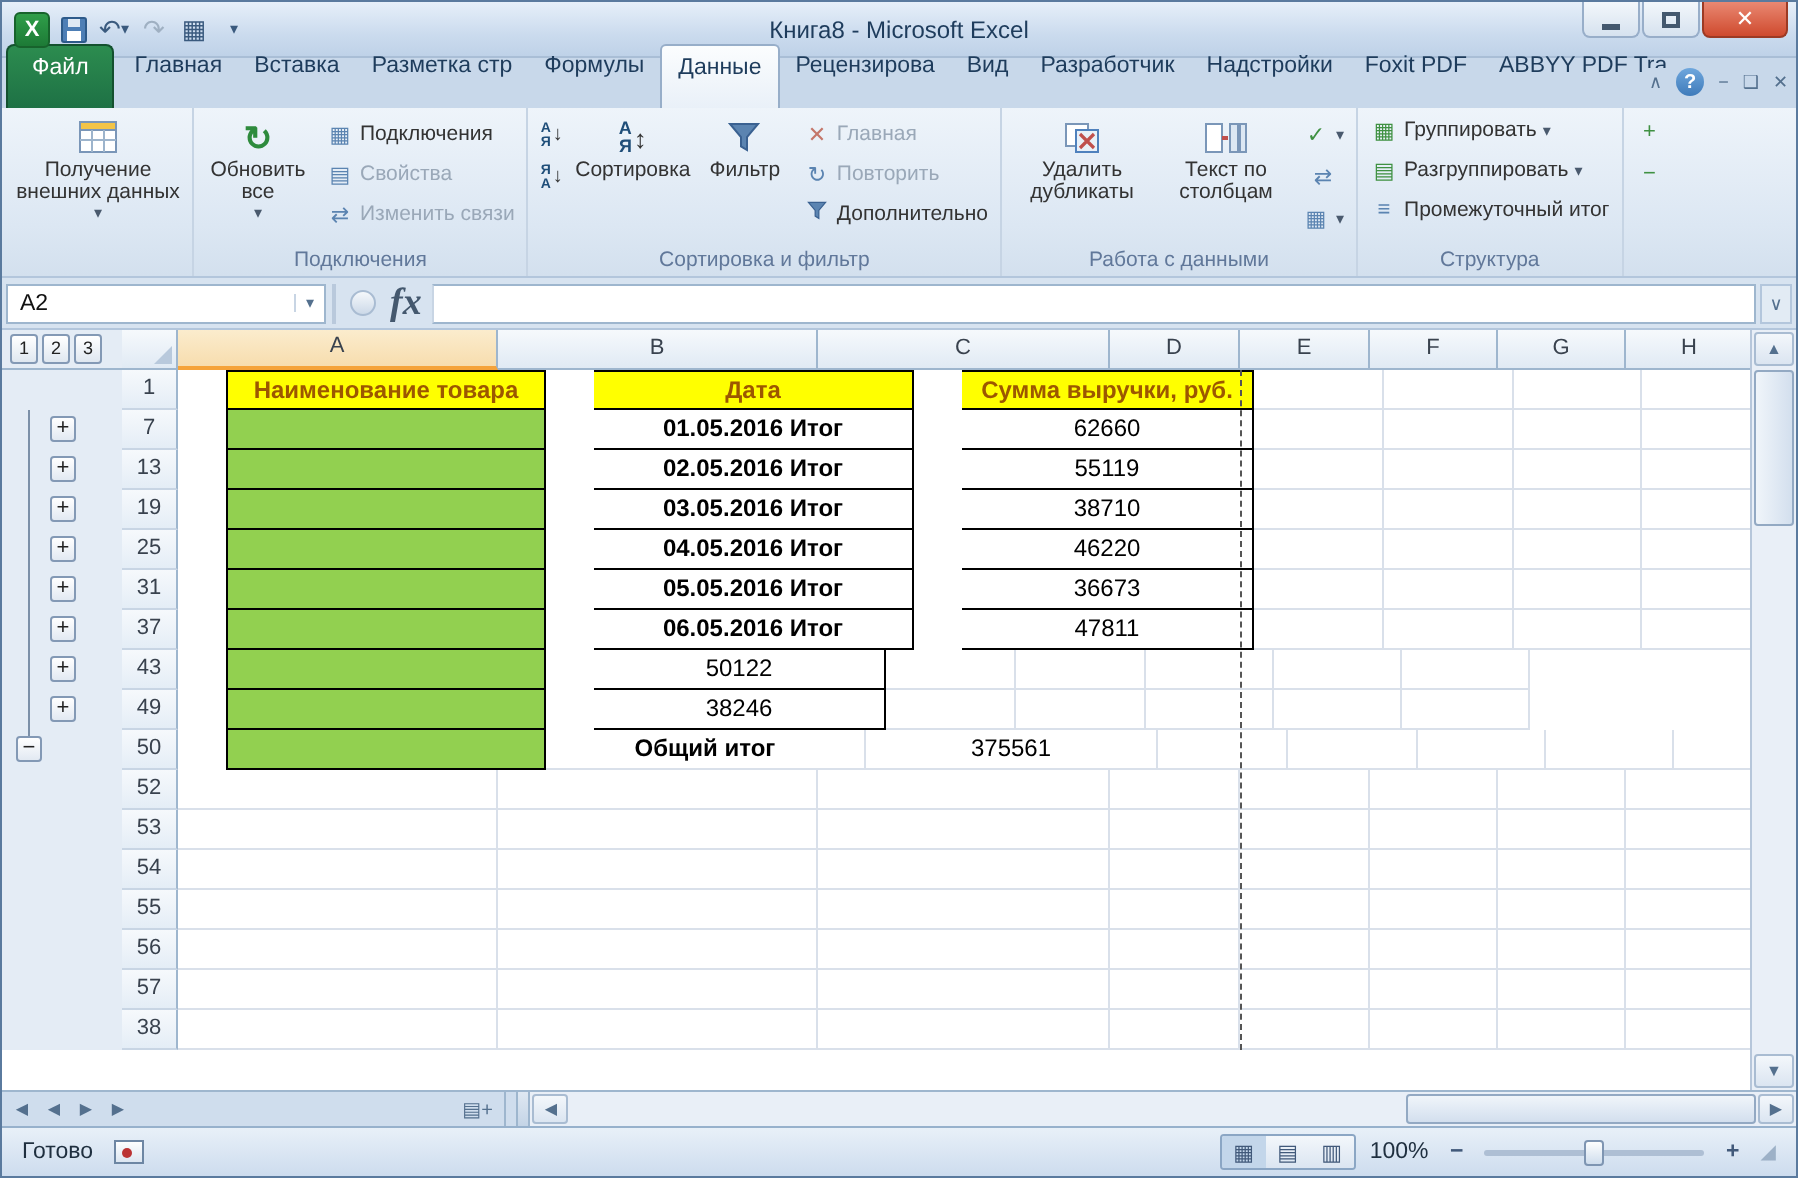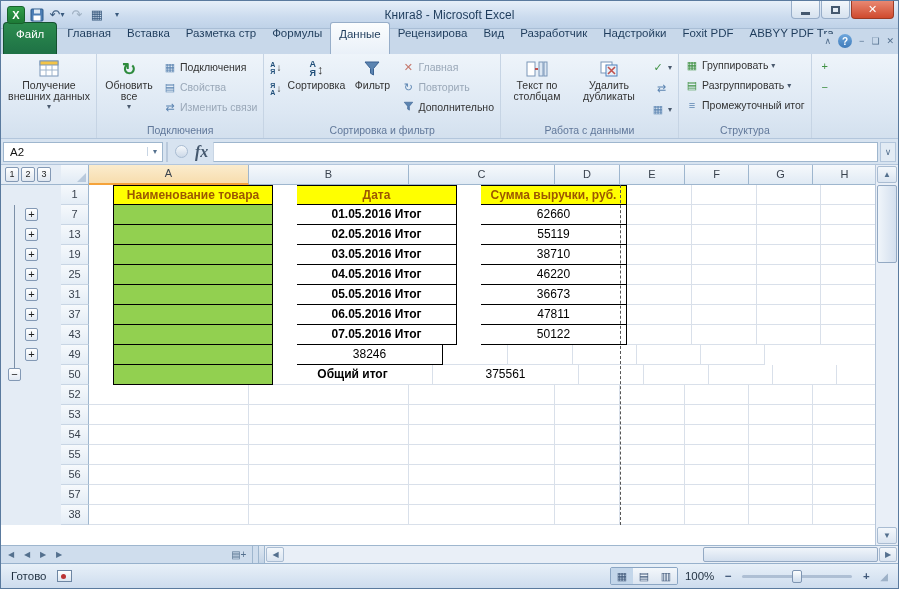--- a/index.html
+++ b/index.html
@@ -54,21 +54,21 @@
   .azwrap.big .azcol b{font-size:9px;line-height:9px;}
   .azar{font-size:10px;color:#333;font-style:normal;}
   .azwrap.big .azar{font-size:13px;}
 
   
   .fbar{height:26px;background:#d7e3f0;border-bottom:1px solid #b3c6dc;display:flex;align-items:center;padding:2px;flex:0 0 auto;}
   .namebox{width:160px;height:20px;background:#fff;border:1px solid #9eb6ce;display:flex;align-items:center;font-size:11.5px;padding-left:6px;color:#111;}
   .nbdrop{margin-left:auto;width:15px;text-align:center;color:#54708e;font-size:8px;border-left:1px solid #c8d5e4;}
   .fxsep{width:4px;height:20px;border-left:2px solid #b9c9dc;margin:0 3px;}
   .fxcirc{width:13px;height:13px;border-radius:50%;background:linear-gradient(#f5f8fb,#ccd9e8);border:1px solid #a9bcd2;margin:0 2px;}
-  .fxlbl{font-family:"Liberation Serif",serif;font-style:italic;font-weight:bold;font-size:16px;color:#44586e;margin:0 5px;}
+  .fxlbl{font-family:"Liberation Serif",serif;font-style:italic;font-weight:bold;font-size:19px;color:#44586e;margin:0 5px;}
   .finput{flex:1;height:20px;background:#fff;border:1px solid #9eb6ce;border-left:1px solid #c8d5e4;}
   .fexpand{width:16px;height:20px;display:flex;align-items:center;justify-content:center;color:#54708e;font-size:9px;background:#e2ebf4;border:1px solid #b3c6dc;margin-left:2px;}
 
   
   .gridwrap{position:relative;height:380px;background:#fff;flex:0 0 auto;}
   .gheader{display:flex;height:20px;width:876px;}
   .corner-gutter{width:60px;background:#e4ecf5;border-bottom:1px solid #9eb6ce;display:flex;align-items:center;gap:2px;padding-left:4px;}
   .lvlbtn{width:14px;height:15px;font-size:9px;line-height:13px;text-align:center;border:1px solid #8399b5;background:linear-gradient(#fff,#dfe7f0);border-radius:2px;color:#222;}
   .corner-select{width:28px;background:linear-gradient(#f6f9fc,#e0eaf4);border-right:1px solid #9eb6ce;border-bottom:1px solid #9eb6ce;position:relative;}
   .corner-select .tri{position:absolute;right:2px;bottom:2px;width:0;height:0;border-left:9px solid transparent;border-bottom:9px solid #b8c9dc;}
@@ -292,41 +292,41 @@
                 </svg></span>
               <span>Дополнительно</span>
             </div>
         </div>
       </div>
       <div class="rcap">Сортировка и фильтр</div>
     </div>
 
     <div class="rgroup">
       <div class="rbody">
+        <div class="bigbtn wdup">
+          <span class="ricon">
+            <svg width="20" height="18" viewBox="0 0 20 18">
+                <rect x="2" y="2" width="11" height="11" fill="#fff" stroke="#7a96b8"></rect>
+                <rect x="7" y="5" width="11" height="11" fill="#e8f0f8" stroke="#4f81bd"></rect>
+                <path d="M9 7l7 7M16 7l-7 7" stroke="#c0504d" stroke-width="1.6"></path>
+              </svg>
+          </span>
+          <span class="blabel">Удалить дубликаты</span>
+        </div>
         <div class="bigbtn wttc">
           <span class="ricon">
             <svg width="22" height="18" viewBox="0 0 22 18">
                 <rect x="1" y="2" width="8" height="14" fill="#fff" stroke="#7a96b8"></rect>
                 <rect x="13" y="2" width="4" height="14" fill="#dce7f3" stroke="#7a96b8"></rect>
                 <rect x="18" y="2" width="3" height="14" fill="#dce7f3" stroke="#7a96b8"></rect>
                 <path d="M9 9h3" stroke="#c0504d" stroke-width="2"></path>
               </svg>
           </span>
           <span class="blabel">Текст по столбцам</span>
         </div>
-        <div class="bigbtn wdup">
-          <span class="ricon">
-            <svg width="20" height="18" viewBox="0 0 20 18">
-                <rect x="2" y="2" width="11" height="11" fill="#fff" stroke="#7a96b8"></rect>
-                <rect x="7" y="5" width="11" height="11" fill="#e8f0f8" stroke="#4f81bd"></rect>
-                <path d="M9 7l7 7M16 7l-7 7" stroke="#c0504d" stroke-width="1.6"></path>
-              </svg>
-          </span>
-          <span class="blabel">Удалить дубликаты</span>
-        </div>
         <div class="minicol">
           <div class="sbtn ic">
               <span class="sicon green">✓</span>
               <span class="drop">▾</span>
             </div>
           <div class="sbtn ic">
               <span class="sicon">⇄</span>
             </div>
           <div class="sbtn ic">
               <span class="sicon">▦</span>
@@ -502,21 +502,20 @@
           <div class="cell cF"></div>
           <div class="cell cG"></div>
           <div class="cell cH"></div>
         </div>
         <div class="grow">
           <div class="gut">
             <div class="obtn" style="left: 24px;">+</div>
           </div>
           <div class="rnum">43</div>
           <div class="cell cA blk green"></div>
-          <div class="cell cB blk bold">07.05.2016 Итог</div>
           <div class="cell cC blk">50122</div>
           <div class="cell cD"></div>
           <div class="cell cE"></div>
           <div class="cell cF"></div>
           <div class="cell cG"></div>
           <div class="cell cH"></div>
         </div>
         <div class="grow">
           <div class="gut">
             <div class="obtn" style="left: 24px;">+</div>

